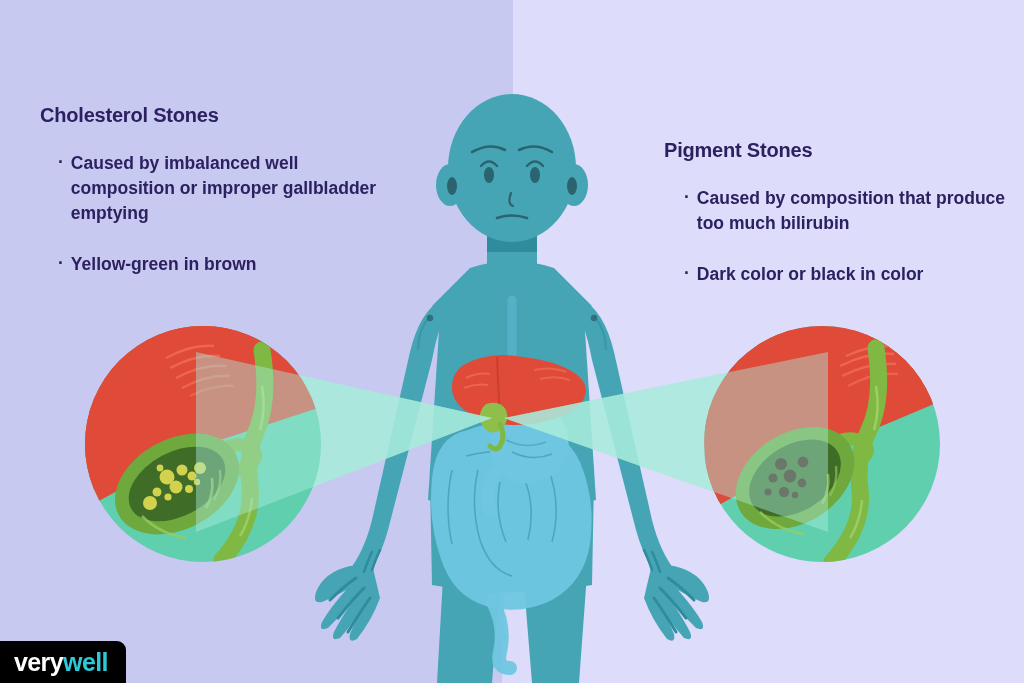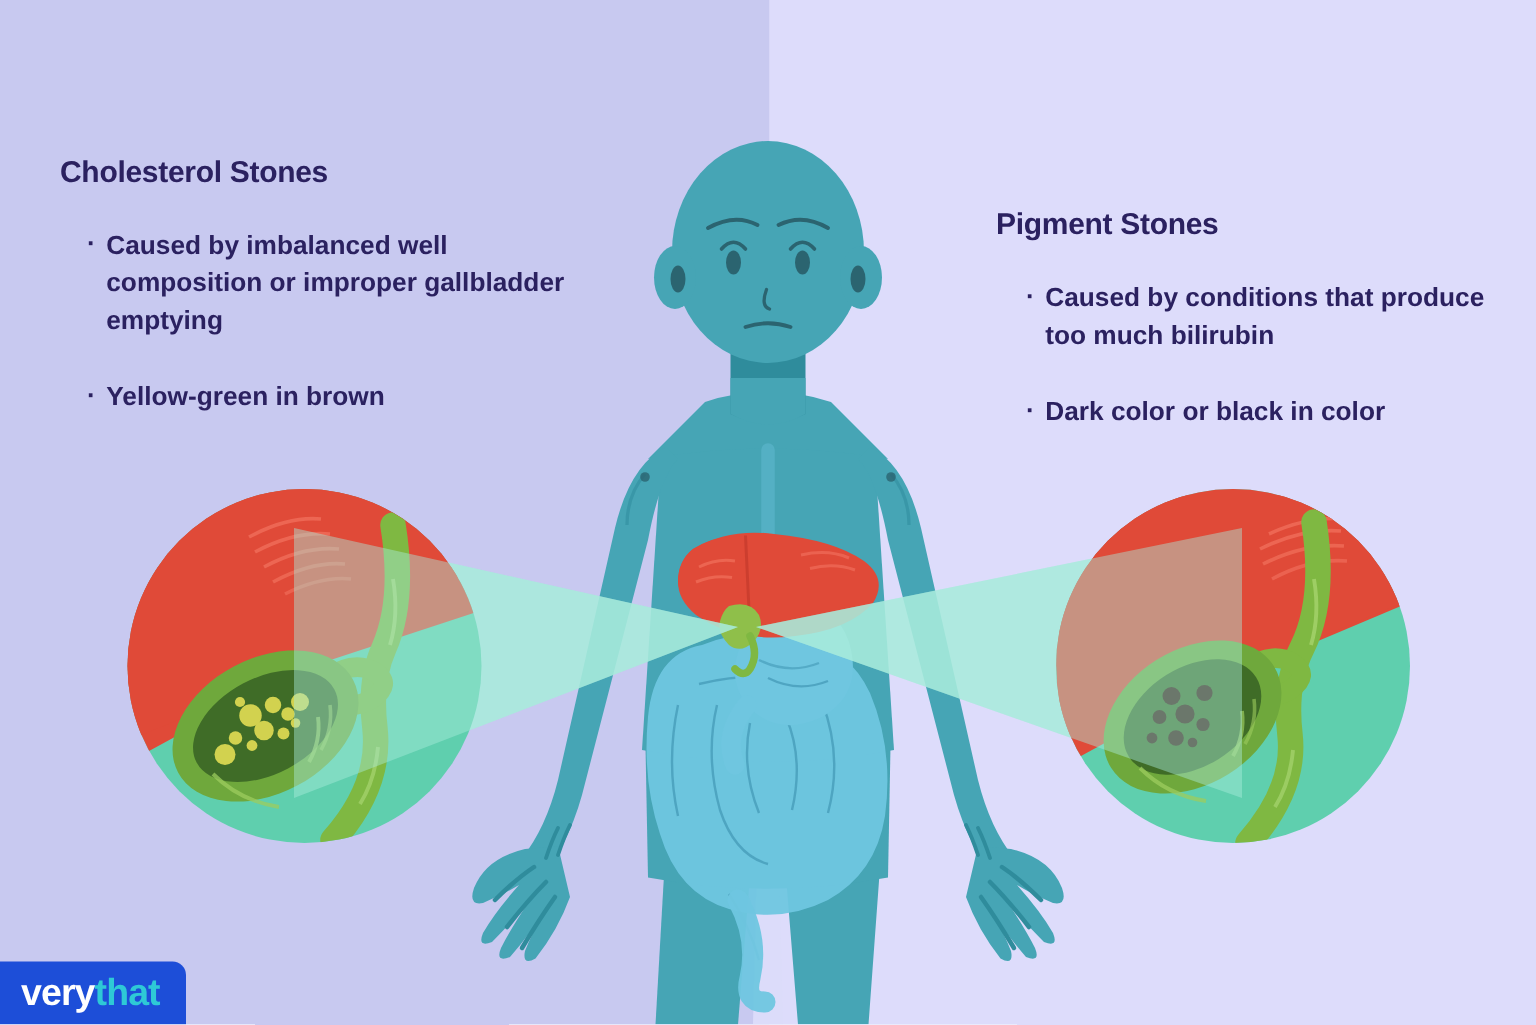--- a/index.html
+++ b/index.html
@@ -90,21 +90,21 @@
   .stage svg { display: block; }
 
   
   .logo {
     position: absolute;
     left: 0; bottom: 0;
     height: 42px;
     padding: 0 18px 0 14px;
     display: flex;
     align-items: center;
-    background: #1d4ed8;
+    background: #000000;
     border-top-right-radius: 9px;
     z-index: 40;
   }
   .logo-text {
     font-size: 25px;
     font-weight: bold;
     letter-spacing: -0.6px;
     line-height: 1;
   }
   .logo-very { color: #ffffff; }
@@ -321,27 +321,27 @@
         <span class="bullet-text">Yellow-green in brown</span>
       </li>
     </ul>
   </div>
 
   <div class="col col-right">
     <div class="col-heading">Pigment Stones</div>
     <ul class="bullet-list">
       <li class="bullet">
         <span class="bullet-dot">·</span>
-        <span class="bullet-text">Caused by conditions that produce too much bilirubin</span>
+        <span class="bullet-text">Caused by composition that produce too much bilirubin</span>
       </li>
       <li class="bullet">
         <span class="bullet-dot">·</span>
         <span class="bullet-text">Dark color or black in color</span>
       </li>
     </ul>
   </div>
 
   <div class="logo">
     <span class="logo-text logo-very">very</span>
-      <span class="logo-text logo-well">that</span>
+      <span class="logo-text logo-well">well</span>
   </div>
 
 </div>
 
 </body></html>

